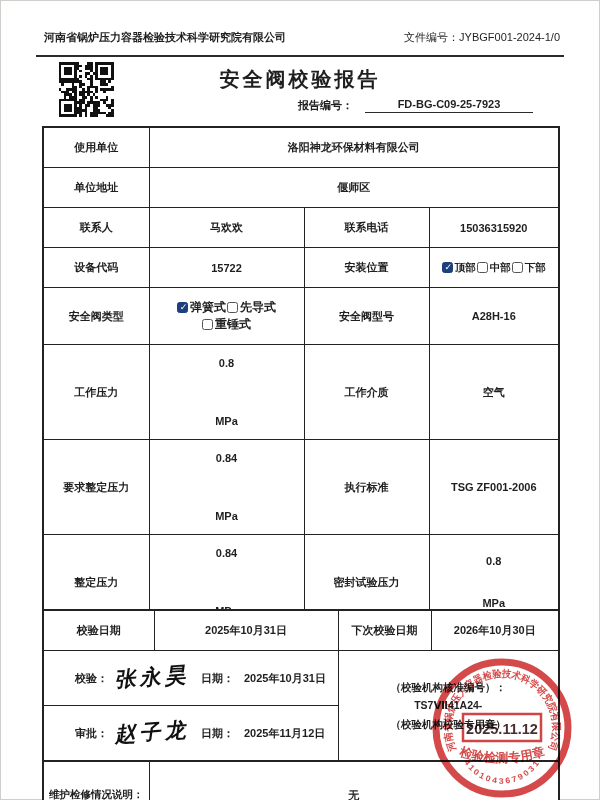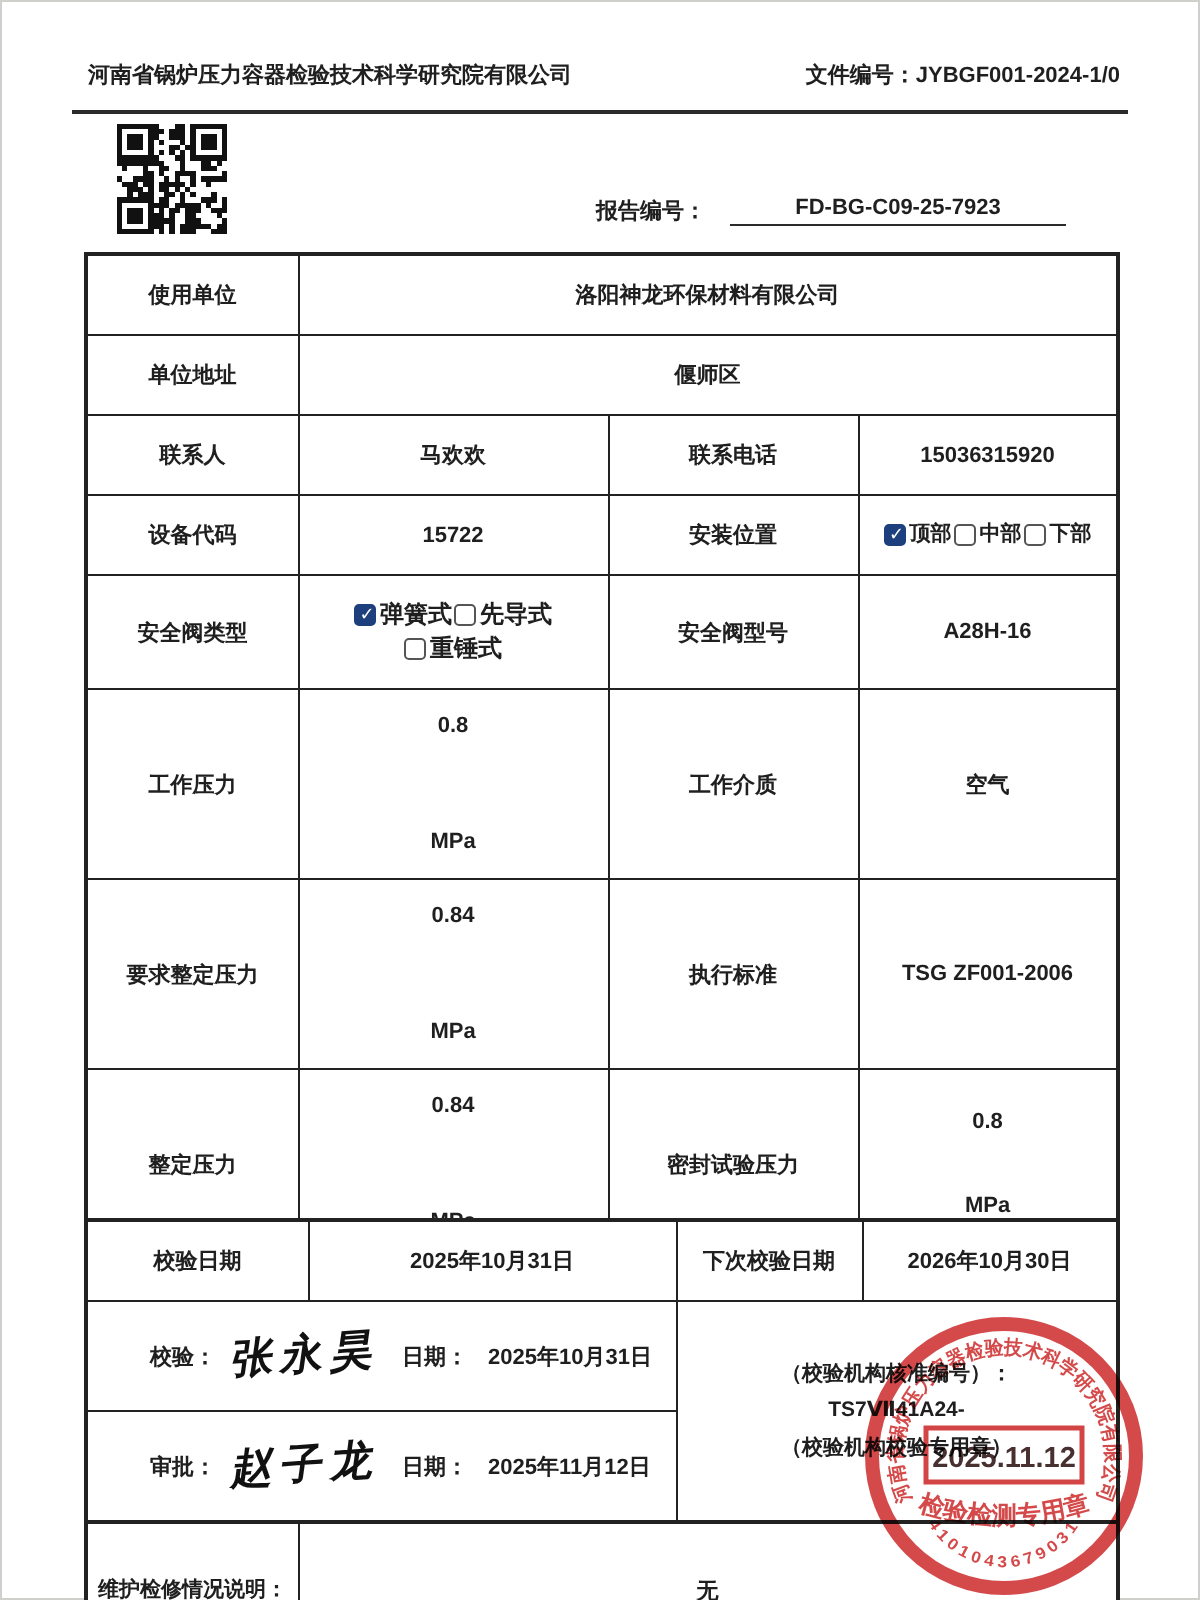--- a/index.html
+++ b/index.html
@@ -5,21 +5,21 @@
   html,body{margin:0;padding:0;}
   body{
     width:600px;height:800px;background:#fdfdfc;
     font-family:"Liberation Sans","DejaVu Sans",sans-serif;
     color:#1f1f1f;overflow:hidden;
   }
   .page{position:relative;width:600px;height:800px;background:#fff;
     box-shadow:inset 0 0 0 1px #cfcfcb;}
   
   .hdr-company{position:absolute;left:44px;top:30px;font-size:11px;font-weight:700;}
-  .hdr-file{position:absolute;right:40px;top:30px;font-size:11px;font-weight:700;white-space:nowrap;}
+  .hdr-file{position:absolute;right:40px;top:30px;font-size:11px;font-weight:400;white-space:nowrap;}
   .hdr-rule{position:absolute;left:36px;top:55px;width:528px;border-top:2px solid #2b2b2b;}
   .qr{position:absolute;left:57px;top:62px;width:58px;height:55px;}
   .title{position:absolute;left:0;right:0;top:66px;text-align:center;
     font-size:20px;font-weight:700;letter-spacing:3px;}
   .report-line{position:absolute;left:298px;top:98px;display:flex;align-items:flex-end;}
   .report-label{font-size:11px;font-weight:700;white-space:nowrap;}
   .report-value{width:168px;margin-left:12px;text-align:center;font-size:11px;font-weight:700;
     border-bottom:1.5px solid #2b2b2b;padding-bottom:2px;}
   
   table.frm{position:absolute;left:42px;border-collapse:collapse;table-layout:fixed;
@@ -216,20 +216,21 @@
       <rect x="19" y="20" width="1" height="1" fill="#111"></rect>
       <rect x="20" y="20" width="1" height="1" fill="#111"></rect>
       <path d="M0,0h7v7h-7z M1,1v5h5v-5z" fill="#111" fill-rule="evenodd"></path>
       <rect x="2" y="2" width="3" height="3" fill="#111"></rect>
       <path d="M14,0h7v7h-7z M15,1v5h5v-5z" fill="#111" fill-rule="evenodd"></path>
       <rect x="16" y="2" width="3" height="3" fill="#111"></rect>
       <path d="M0,14h7v7h-7z M1,15v5h5v-5z" fill="#111" fill-rule="evenodd"></path>
       <rect x="2" y="16" width="3" height="3" fill="#111"></rect>
     </svg>
 
+  <div class="title">安全阀校验报告</div>
   <div class="report-line">
     <span class="report-label">报告编号：</span>
     <span class="report-value">FD-BG-C09-25-7923</span>
   </div>
 
   <table class="frm" id="tbl-main">
     <colgroup>
         <col style="width:106px">
         <col style="width:155px">
         <col style="width:125px">

